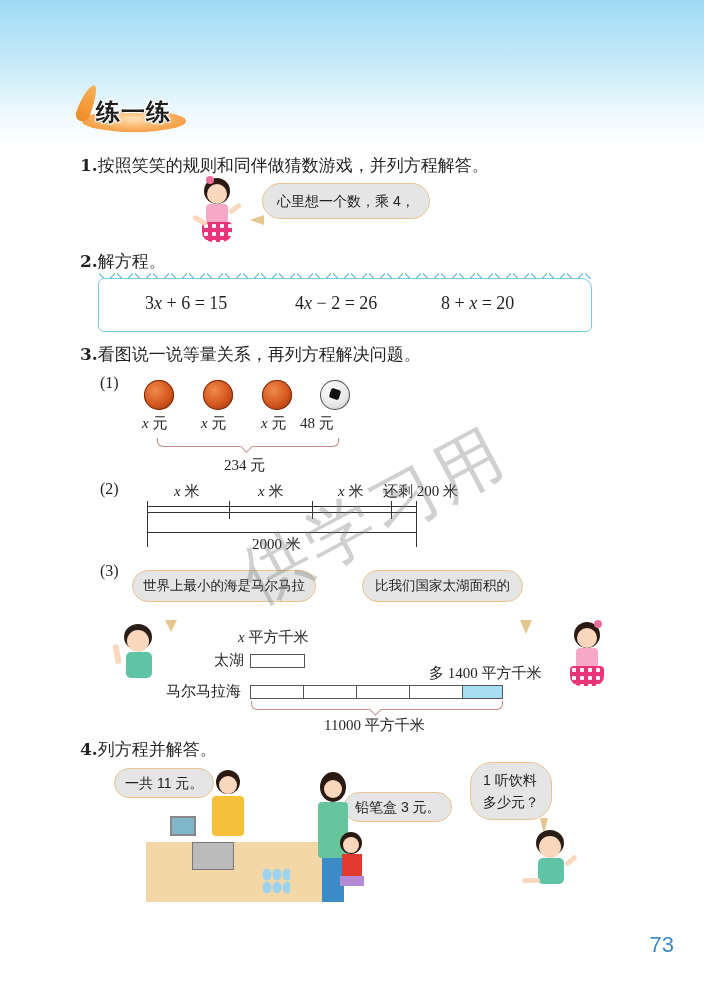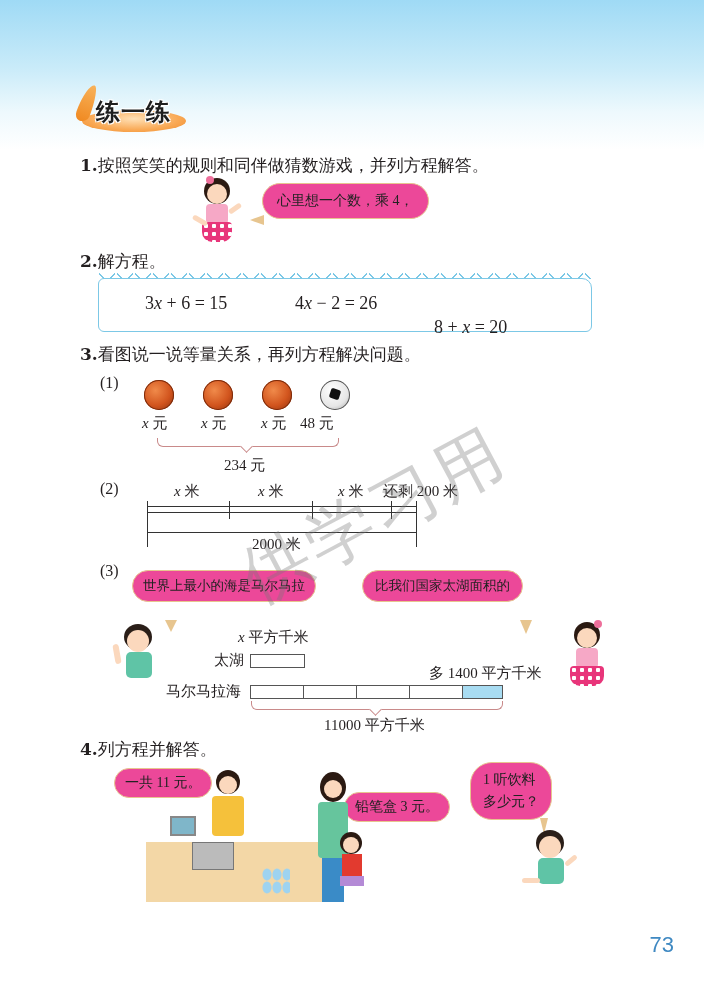--- a/index.html
+++ b/index.html
@@ -26,23 +26,23 @@
     transform: rotate(20deg);
   }
   .badge-text {
     position: absolute; left: 18px; top: 12px; font-size: 24px; font-weight: bold;
     font-family: "DejaVu Sans", sans-serif; color: #1e1e1e; letter-spacing: 1px;
     text-shadow: 1px 1px 0 #fff, -1px -1px 0 #fff, 1px -1px 0 #fff, -1px 1px 0 #fff;
   }
   .q { font-size: 17px; line-height: 22px; white-space: nowrap; }
   .q b { font-family: "DejaVu Serif", serif; }
   .bubble {
-    background: #ec4899; border: 1.5px solid #e7c58f; border-radius: 22px;
+    background: #e5e5e5; border: 1.5px solid #e7c58f; border-radius: 22px;
     font-size: 14px; line-height: 22px; padding: 6px 14px; white-space: nowrap;
-    font-family: Liberation Serif, serif; color: #222;
+    font-family: Liberation Sans, sans-serif; color: #222;
   }
   .bubble-tail {
     position: absolute; width: 0; height: 0;
     border-style: solid;
   }
   .eqbox {
     left: 98px; top: 278px; width: 492px; height: 52px;
     border: 1.5px solid #7cc8e6; border-radius: 6px 10px 6px 6px;
     background: #fff;
   }
@@ -122,21 +122,21 @@
   <b>2.</b><span>解方程。</span>
 </div>
 <div class="abs eqbox">
   <div class="eqbox-top"></div>
   <div class="abs eq" style="left:46px; top:14px;">
     <span>3</span><i>x</i><span> + 6 = 15</span>
   </div>
   <div class="abs eq" style="left:196px; top:14px;">
     <span>4</span><i>x</i><span> − 2 = 26</span>
   </div>
-  <div class="abs eq" style="left:335px; top:14px;margin-top:24px;">
+  <div class="abs eq" style="left:342px; top:14px;">
     <span>8 + </span><i>x</i><span> = 20</span>
   </div>
 </div>
 
 <div class="abs q" style="left:80px; top:343px;">
   <b>3.</b><span>看图说一说等量关系，再列方程解决问题。</span>
 </div>
 
 <div class="abs label" style="left:100px; top:374px; font-size:16px;">(1)</div>
 <div class="abs ball basketball" style="left:144px; top:380px;"></div>

